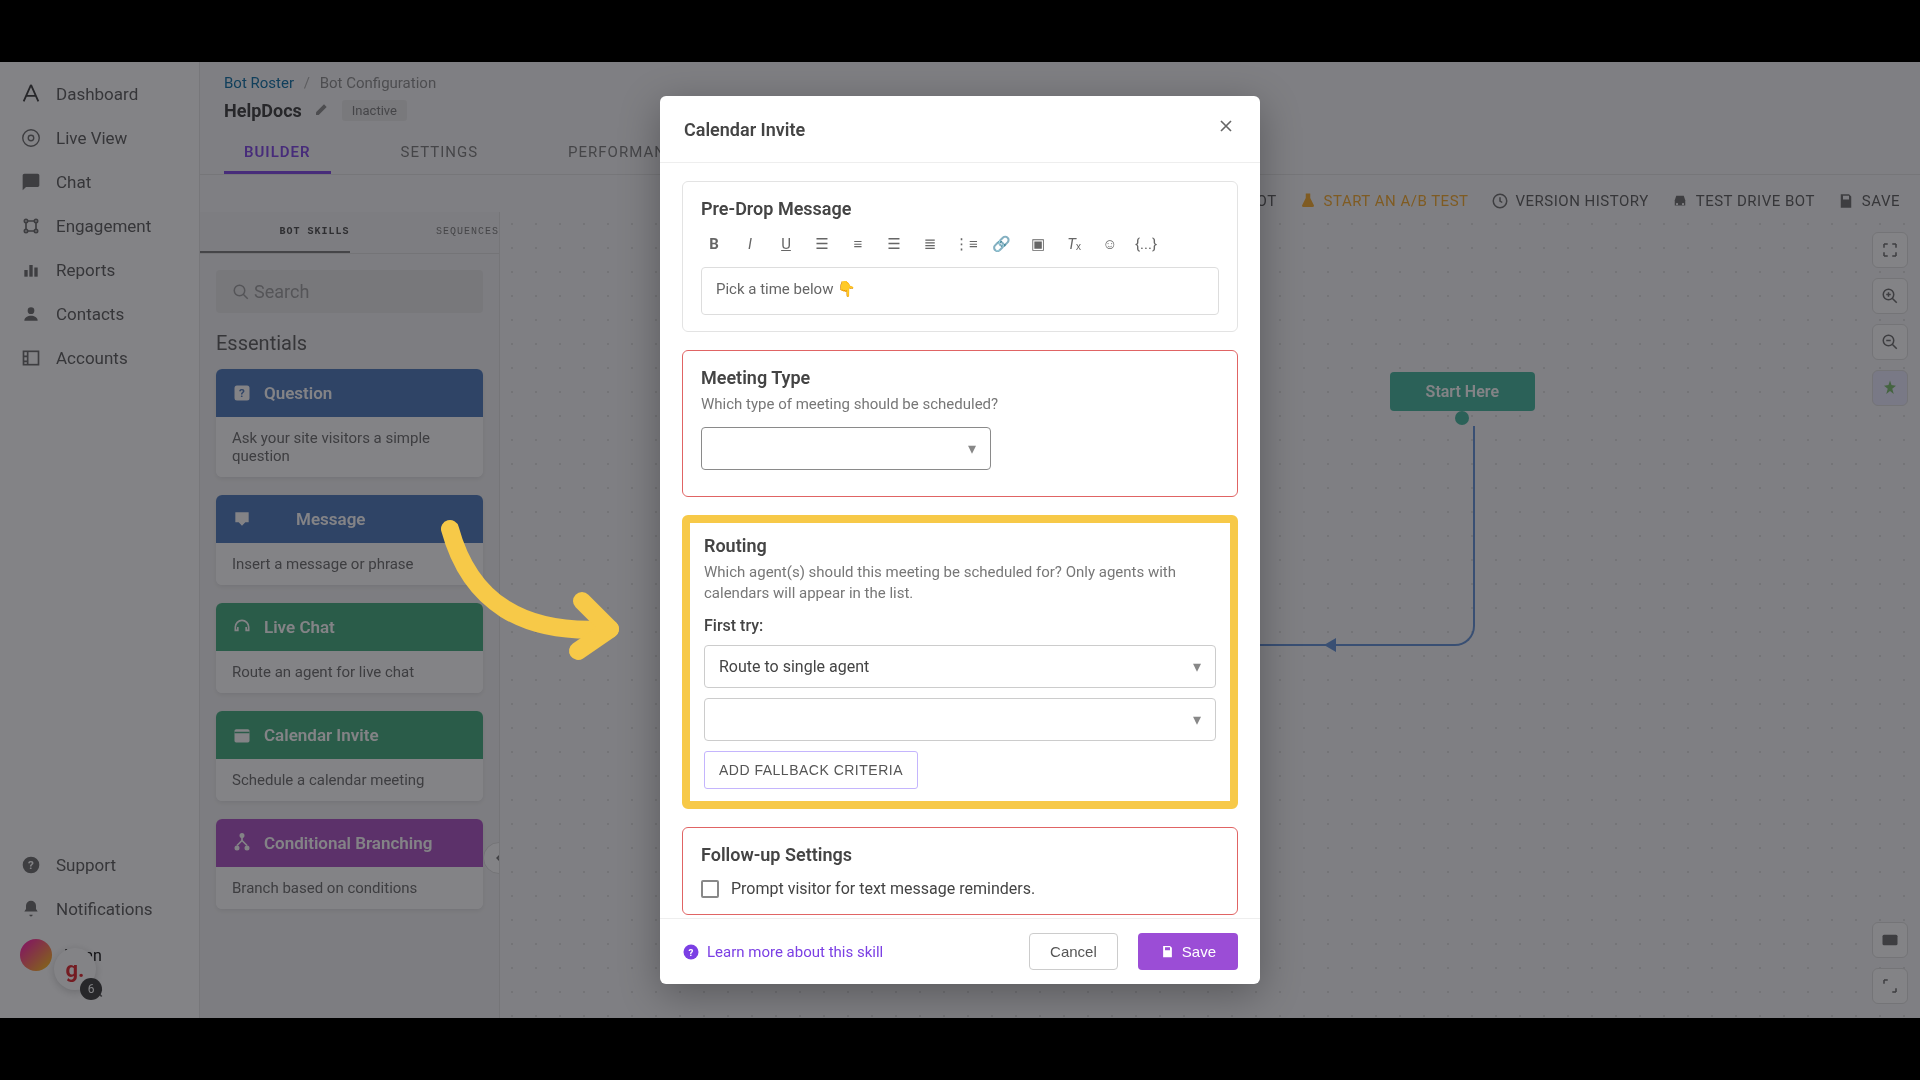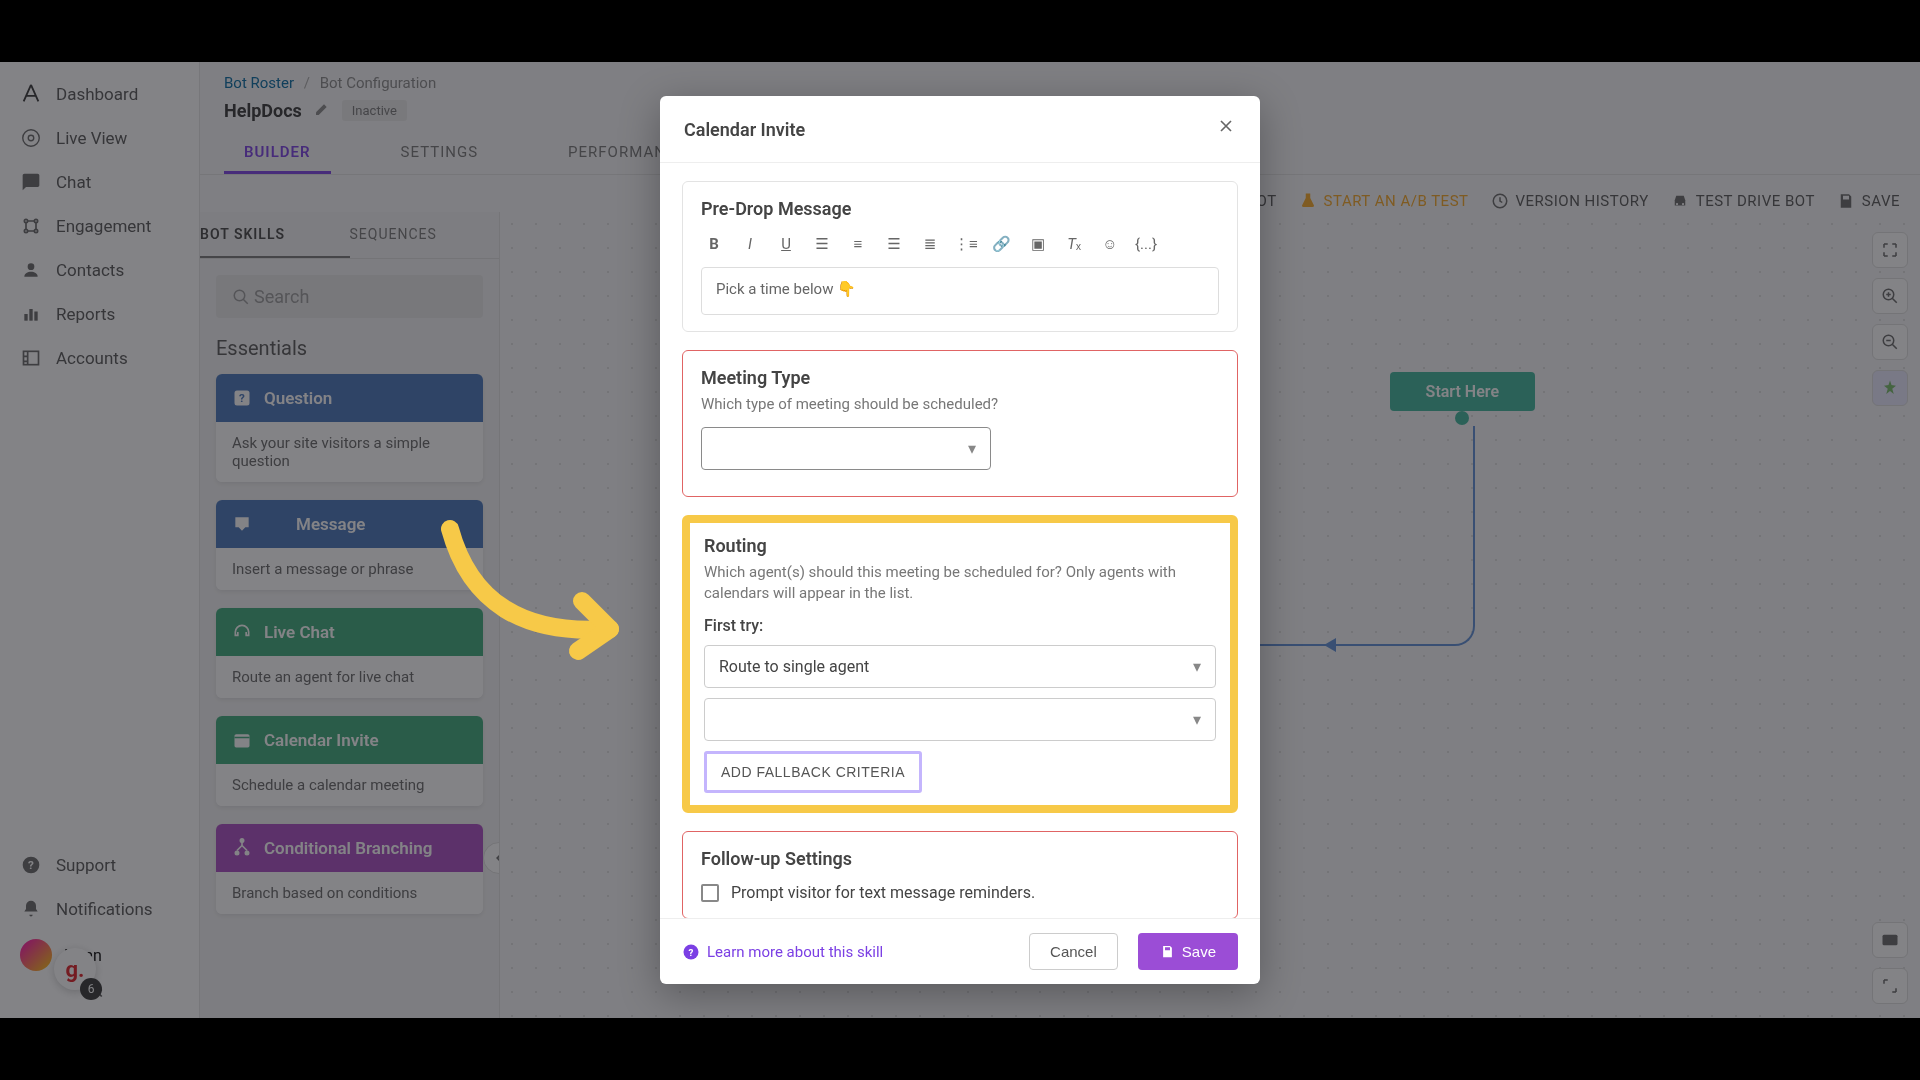--- a/index.html
+++ b/index.html
@@ -33,21 +33,21 @@
 .tab { padding: 10px 20px; font-size: 15px; letter-spacing: 1px; color: #777; cursor: pointer; border-bottom: 3px solid transparent; }
 .tab.active { color: #7b3fe4; border-bottom-color: #7b3fe4; font-weight: 600; }
 
 .toolbar { position: absolute; right: 20px; top: 130px; display: flex; align-items: center; gap: 22px; font-size: 15px; letter-spacing: .5px; color: #555; }
 .toolbar-item { display: flex; align-items: center; gap: 7px; cursor: pointer; }
 .toolbar-item.warn { color: #f5a623; }
 
 
 .skills-panel { position: absolute; left: 0; top: 150px; bottom: 0; width: 300px; background: #f2f2f3; border-right: 1px solid #e1e1e1; overflow: hidden; }
 .skills-tabs { display: flex; border-bottom: 1px solid #ddd; }
-.skills-tab { flex: 1; text-align: left; padding: 14px 0; font-size: 14px; letter-spacing: 1px; color: #777; cursor: pointer; }
+.skills-tab { flex: 1; text-align: right; padding: 14px 0; font-size: 10px; letter-spacing: 1px; color: #777; cursor: pointer; font-family: Liberation Mono, monospace; }
 .skills-tab.active { color: #444; border-bottom: 2px solid #777; font-weight: 600; }
 .skills-body { padding: 16px; overflow-y: auto; height: calc(100% - 50px); }
 .search-box { background: #e6e6e7; border-radius: 4px; padding: 11px 16px; margin-bottom: 18px; display: flex; align-items: center; gap: 4px; color: #999; font-size: 18px; }
 .sk-head { font-size: 20px; color: #555; margin-bottom: 14px; }
 .skill-card { border-radius: 6px; overflow: hidden; margin-bottom: 18px; box-shadow: 0 2px 4px rgba(0,0,0,.08); background: #fff; }
 .skill-top { padding: 14px 16px; color: #fff; display: flex; align-items: center; gap: 12px; font-size: 17px; font-weight: 600; }
 .skill-bot { padding: 12px 16px; color: #666; font-size: 15px; background: #fff; }
 .sk-question { background: #4573b9; }
 .sk-message { background: #4573b9; gap: 44px; }
 .sk-livechat { background: #3ba878; }
@@ -84,21 +84,21 @@
 .card-title { font-size: 18px; font-weight: 600; color: #444; margin-bottom: 6px; }
 .card-sub { font-size: 15px; color: #777; margin-bottom: 12px; line-height: 1.4; }
 .first-try { font-size: 16px; color: #444; font-weight: 500; margin-bottom: 10px; }
 .rt-toolbar { display: flex; gap: 10px; padding: 6px 0 10px; color: #666; flex-wrap: wrap; }
 .rt-btn { width: 26px; height: 26px; display: flex; align-items: center; justify-content: center; font-size: 15px; cursor: pointer; }
 .rt-input { border: 1px solid #ddd; border-radius: 4px; padding: 12px 14px; font-size: 15px; color: #666; min-height: 48px; }
 .select { border: 1px solid #ccc; border-radius: 4px; padding: 11px 14px; font-size: 16px; color: #444; display: flex; justify-content: space-between; align-items: center; cursor: pointer; background: #fff; margin-bottom: 10px; }
 .select.err { border-color: #8a8a8a; background: #fff; }
 .select .caret { color: #888; }
 .mt-select { width: 290px; border: 1.5px solid #888; }
-.add-fallback { border: 3px solid #c4b5fd; background: #fff; padding: 10px 14px; font-size: 14px; letter-spacing: .5px; color: #555; cursor: pointer; border-radius: 3px; }
+.add-fallback { border: 1px solid #c4b5fd; background: #fff; padding: 10px 14px; font-size: 14px; letter-spacing: .5px; color: #555; cursor: pointer; border-radius: 3px; }
 .chk-row { display: flex; align-items: center; gap: 12px; font-size: 16px; color: #444; }
 .chk { width: 18px; height: 18px; border: 2px solid #888; border-radius: 2px; cursor: pointer; }
 
 .modal-foot { display: flex; align-items: center; justify-content: space-between; padding: 14px 22px; border-top: 1px solid #eee; }
 .learn-link { color: #7b3fe4; font-size: 15px; display: flex; align-items: center; gap: 7px; cursor: pointer; }
 .foot-btns { display: flex; gap: 20px; }
 .btn-cancel { border: 1px solid #ccc; background: #fff; padding: 9px 20px; border-radius: 4px; font-size: 15px; color: #555; cursor: pointer; }
 .btn-save { background: #9b4dd6; color: #fff; border: none; padding: 9px 22px; border-radius: 4px; font-size: 15px; cursor: pointer; display: flex; align-items: center; gap: 7px; }
 
 
@@ -149,35 +149,35 @@
               <circle cx="6" cy="18" r="2"></circle>
               <circle cx="18" cy="18" r="2"></circle>
               <path d="M8 6h8M6 8v8M18 8v8M8 18h8"></path>
             </svg>
           </span>
         <span>Engagement</span>
       </div>
       <div class="sidebar-item">
         <span class="sidebar-icon">
             <svg width="20" height="20" viewBox="0 0 24 24" fill="#666">
-              <circle cx="12" cy="8" r="4"></circle>
-              <path d="M4 20c0-4 4-6 8-6s8 2 8 6"></path>
-            </svg>
-          </span>
-        <span>Contacts</span>
-      </div>
-      <div class="sidebar-item">
-        <span class="sidebar-icon">
-            <svg width="20" height="20" viewBox="0 0 24 24" fill="#666">
               <rect x="4" y="12" width="4" height="8"></rect>
               <rect x="10" y="6" width="4" height="14"></rect>
               <rect x="16" y="9" width="4" height="11"></rect>
             </svg>
           </span>
         <span>Reports</span>
+      </div>
+      <div class="sidebar-item">
+        <span class="sidebar-icon">
+            <svg width="20" height="20" viewBox="0 0 24 24" fill="#666">
+              <circle cx="12" cy="8" r="4"></circle>
+              <path d="M4 20c0-4 4-6 8-6s8 2 8 6"></path>
+            </svg>
+          </span>
+        <span>Contacts</span>
       </div>
       <div class="sidebar-item">
         <span class="sidebar-icon">
             <svg width="20" height="20" viewBox="0 0 24 24" fill="none" stroke="#666" stroke-width="2">
               <rect x="3" y="4" width="18" height="16"></rect>
               <path d="M8 4v16M3 10h5M3 16h5"></path>
             </svg>
           </span>
         <span>Accounts</span>
       </div>

